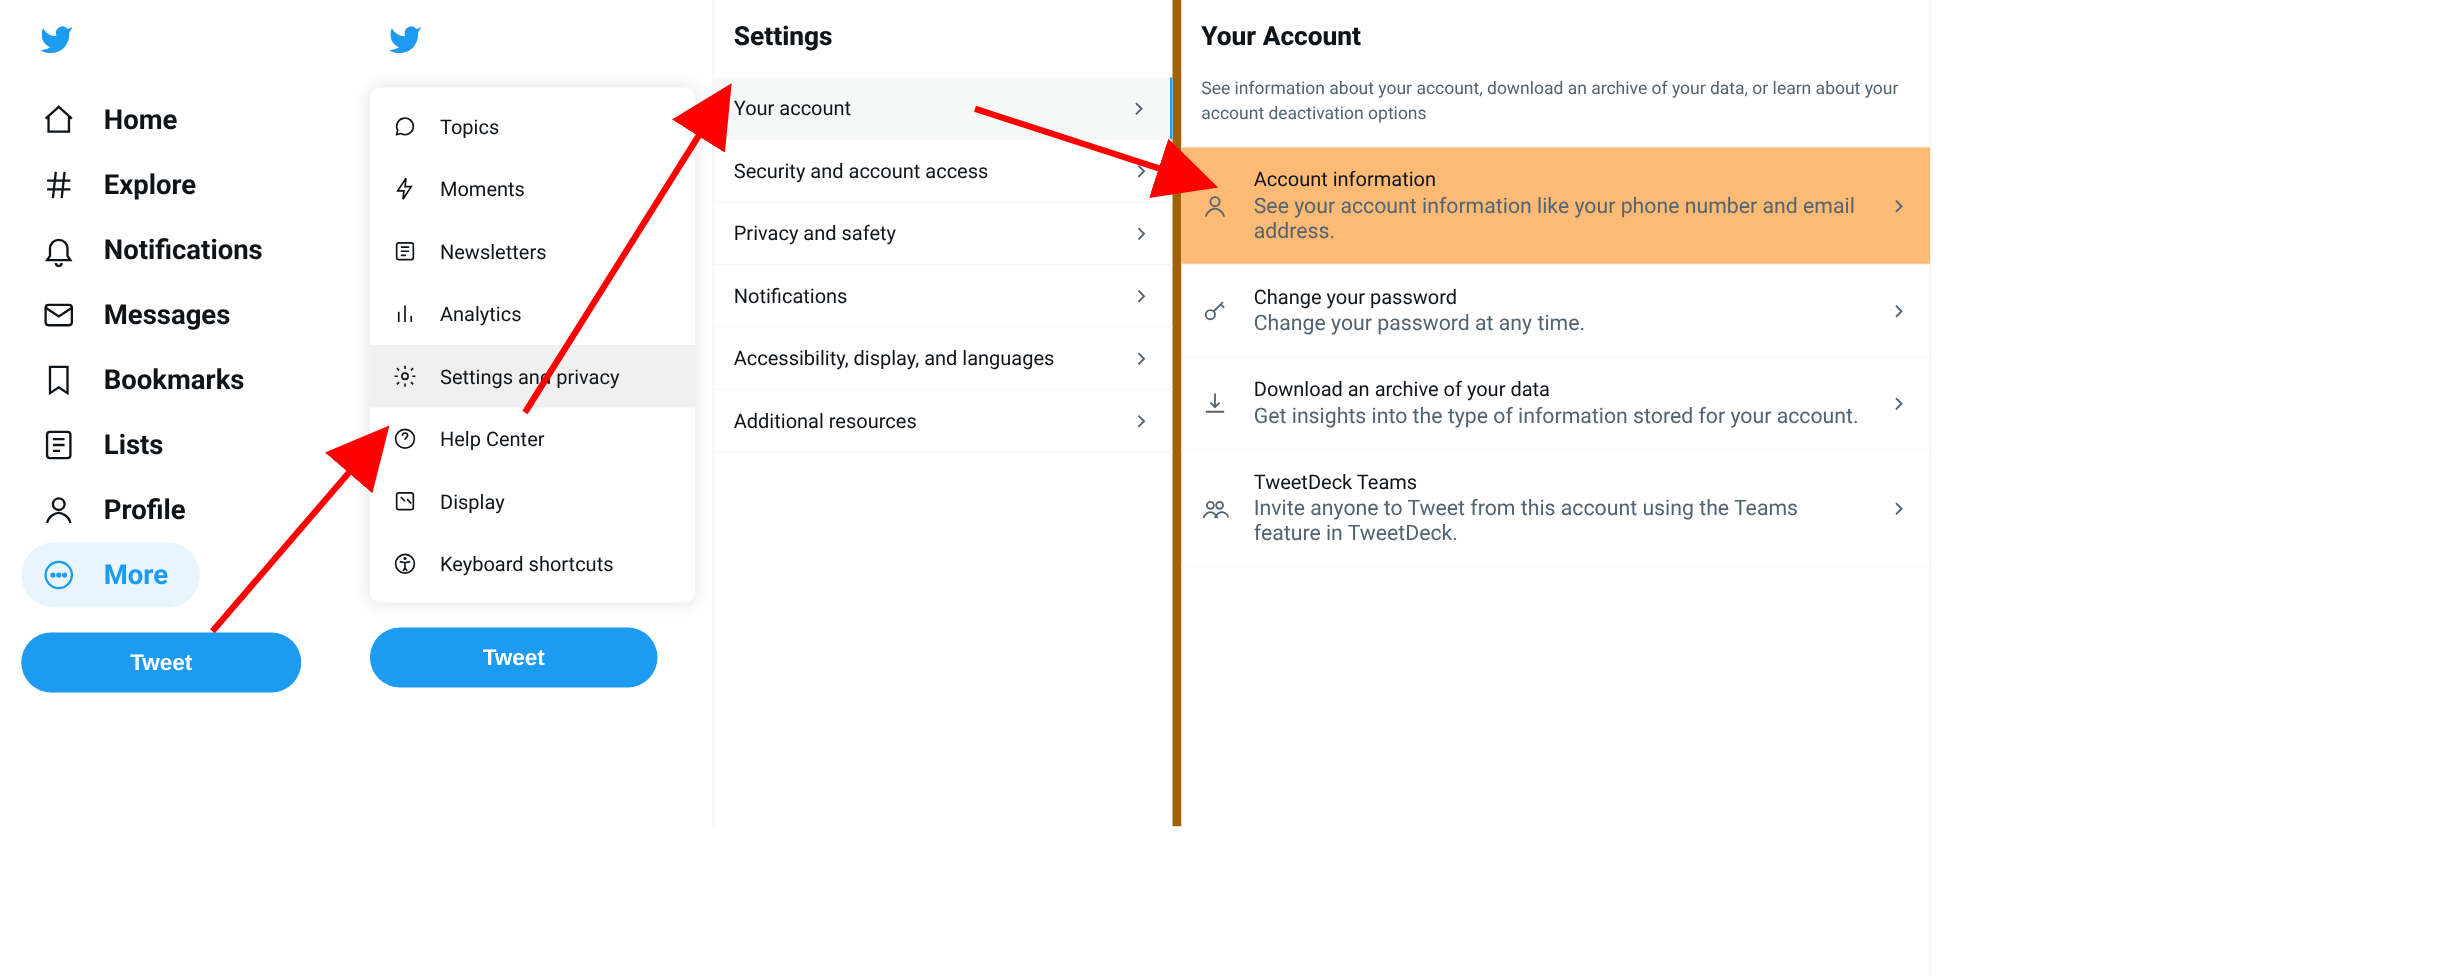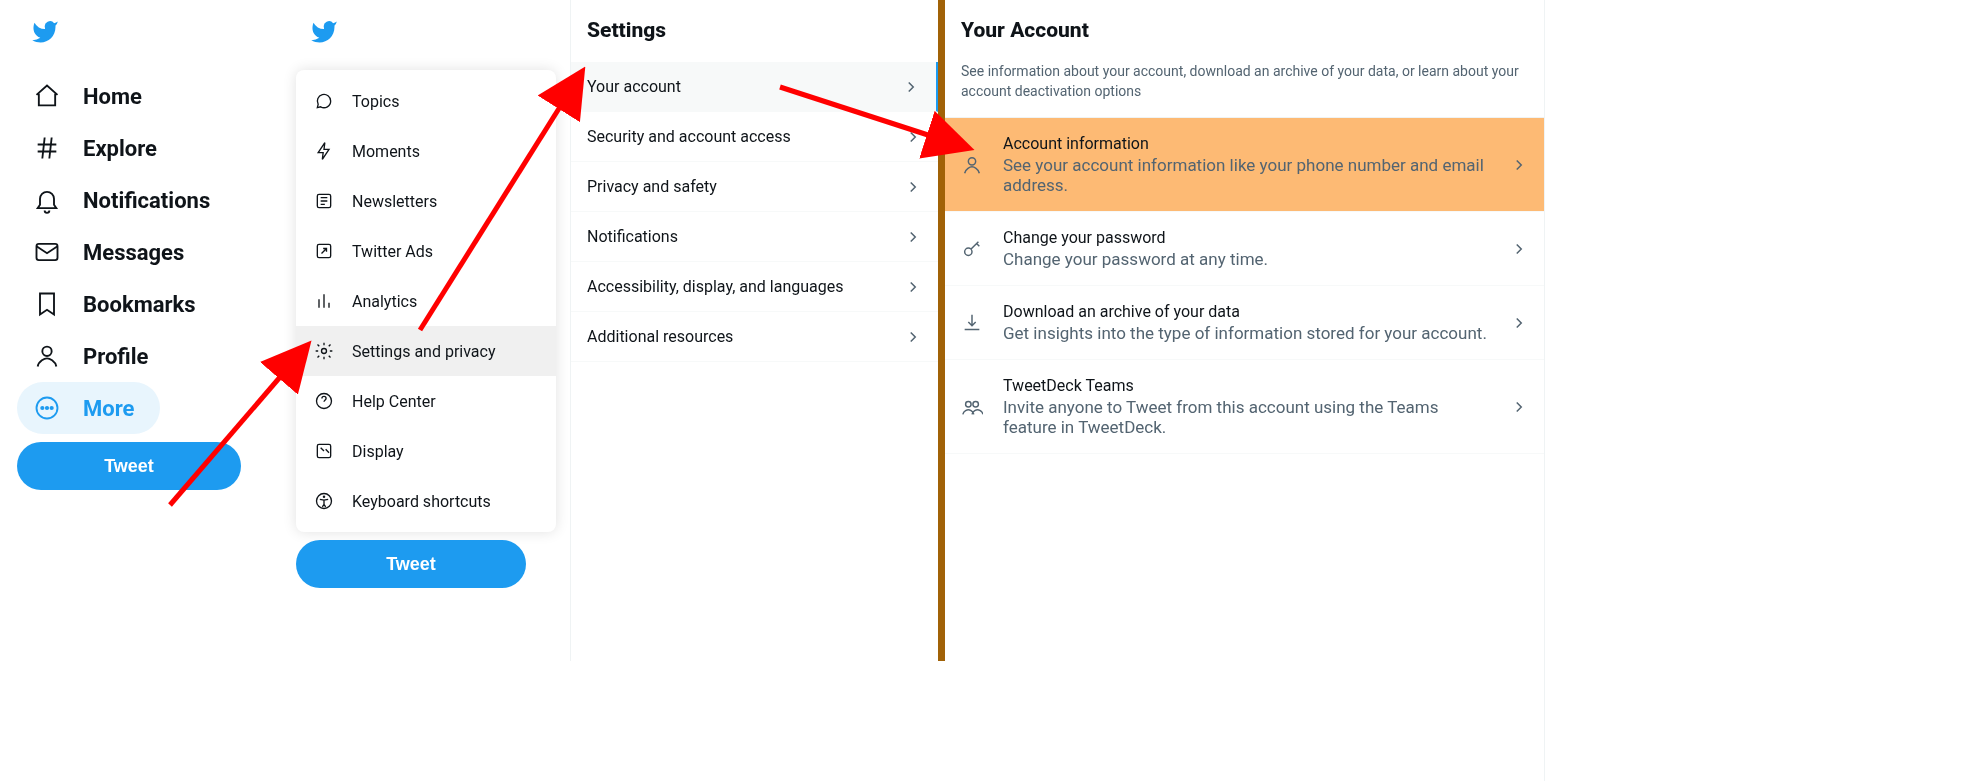--- a/index.html
+++ b/index.html
@@ -51,21 +51,21 @@
   .nav-item.more .nav-icon { stroke:#1d9bf0; }
   .nav-icon {
     width: 28px;
     height: 28px;
     stroke: #0f1419;
     stroke-width: 1.6;
     fill: none;
     flex: 0 0 28px;
   }
   .tweet-btn {
-    margin-top: 8px;
+    margin-top: 20px;
     width: 224px;
     height: 48px;
     border-radius: 9999px;
     background: #1d9bf0;
     color: #fff;
     font-size: 18px;
     font-weight: 700;
     border: none;
     cursor: pointer;
   }
@@ -218,20 +218,27 @@
       <span>Messages</span>
     </div>
     <div class="nav-item">
       <svg class="nav-icon" viewBox="0 0 24 24">
           <path d="M6 3h12v18l-6-4-6 4V3z"></path>
         </svg>
       <span>Bookmarks</span>
     </div>
     <div class="nav-item">
       <svg class="nav-icon" viewBox="0 0 24 24">
+          <rect x="4" y="3" width="16" height="18" rx="2"></rect>
+          <path d="M8 8h8M8 12h8M8 16h5"></path>
+        </svg>
+      <span>Lists</span>
+    </div>
+    <div class="nav-item">
+      <svg class="nav-icon" viewBox="0 0 24 24">
           <circle cx="12" cy="8" r="4"></circle>
           <path d="M4 21c1-5 6-7 8-7s7 2 8 7"></path>
         </svg>
       <span>Profile</span>
     </div>
     <div class="nav-item more">
       <svg class="nav-icon" viewBox="0 0 24 24">
           <circle cx="12" cy="12" r="9"></circle>
           <circle cx="8" cy="12" r="1" fill="#1d9bf0"></circle>
           <circle cx="12" cy="12" r="1" fill="#1d9bf0"></circle>
@@ -260,27 +267,20 @@
             <path d="M13 2L5 14h6l-1 8 8-12h-6l1-8z"></path>
           </svg>
         <span>Moments</span>
       </div>
       <div class="more-item">
         <svg class="more-icon" viewBox="0 0 24 24">
             <rect x="4" y="4" width="16" height="16" rx="2"></rect>
             <path d="M8 8h8M8 12h8M8 16h5"></path>
           </svg>
         <span>Newsletters</span>
-      </div>
-      <div class="more-item">
-        <svg class="more-icon" viewBox="0 0 24 24">
-            <rect x="4" y="4" width="16" height="16" rx="2"></rect>
-            <path d="M9 15l6-6M11 9h4v4"></path>
-          </svg>
-        <span>Twitter Ads</span>
       </div>
       <div class="more-item">
         <svg class="more-icon" viewBox="0 0 24 24">
             <path d="M6 20V10M12 20V4M18 20v-6"></path>
           </svg>
         <span>Analytics</span>
       </div>
       <div class="more-item hover">
         <svg class="more-icon" viewBox="0 0 24 24">
             <circle cx="12" cy="12" r="3"></circle>

